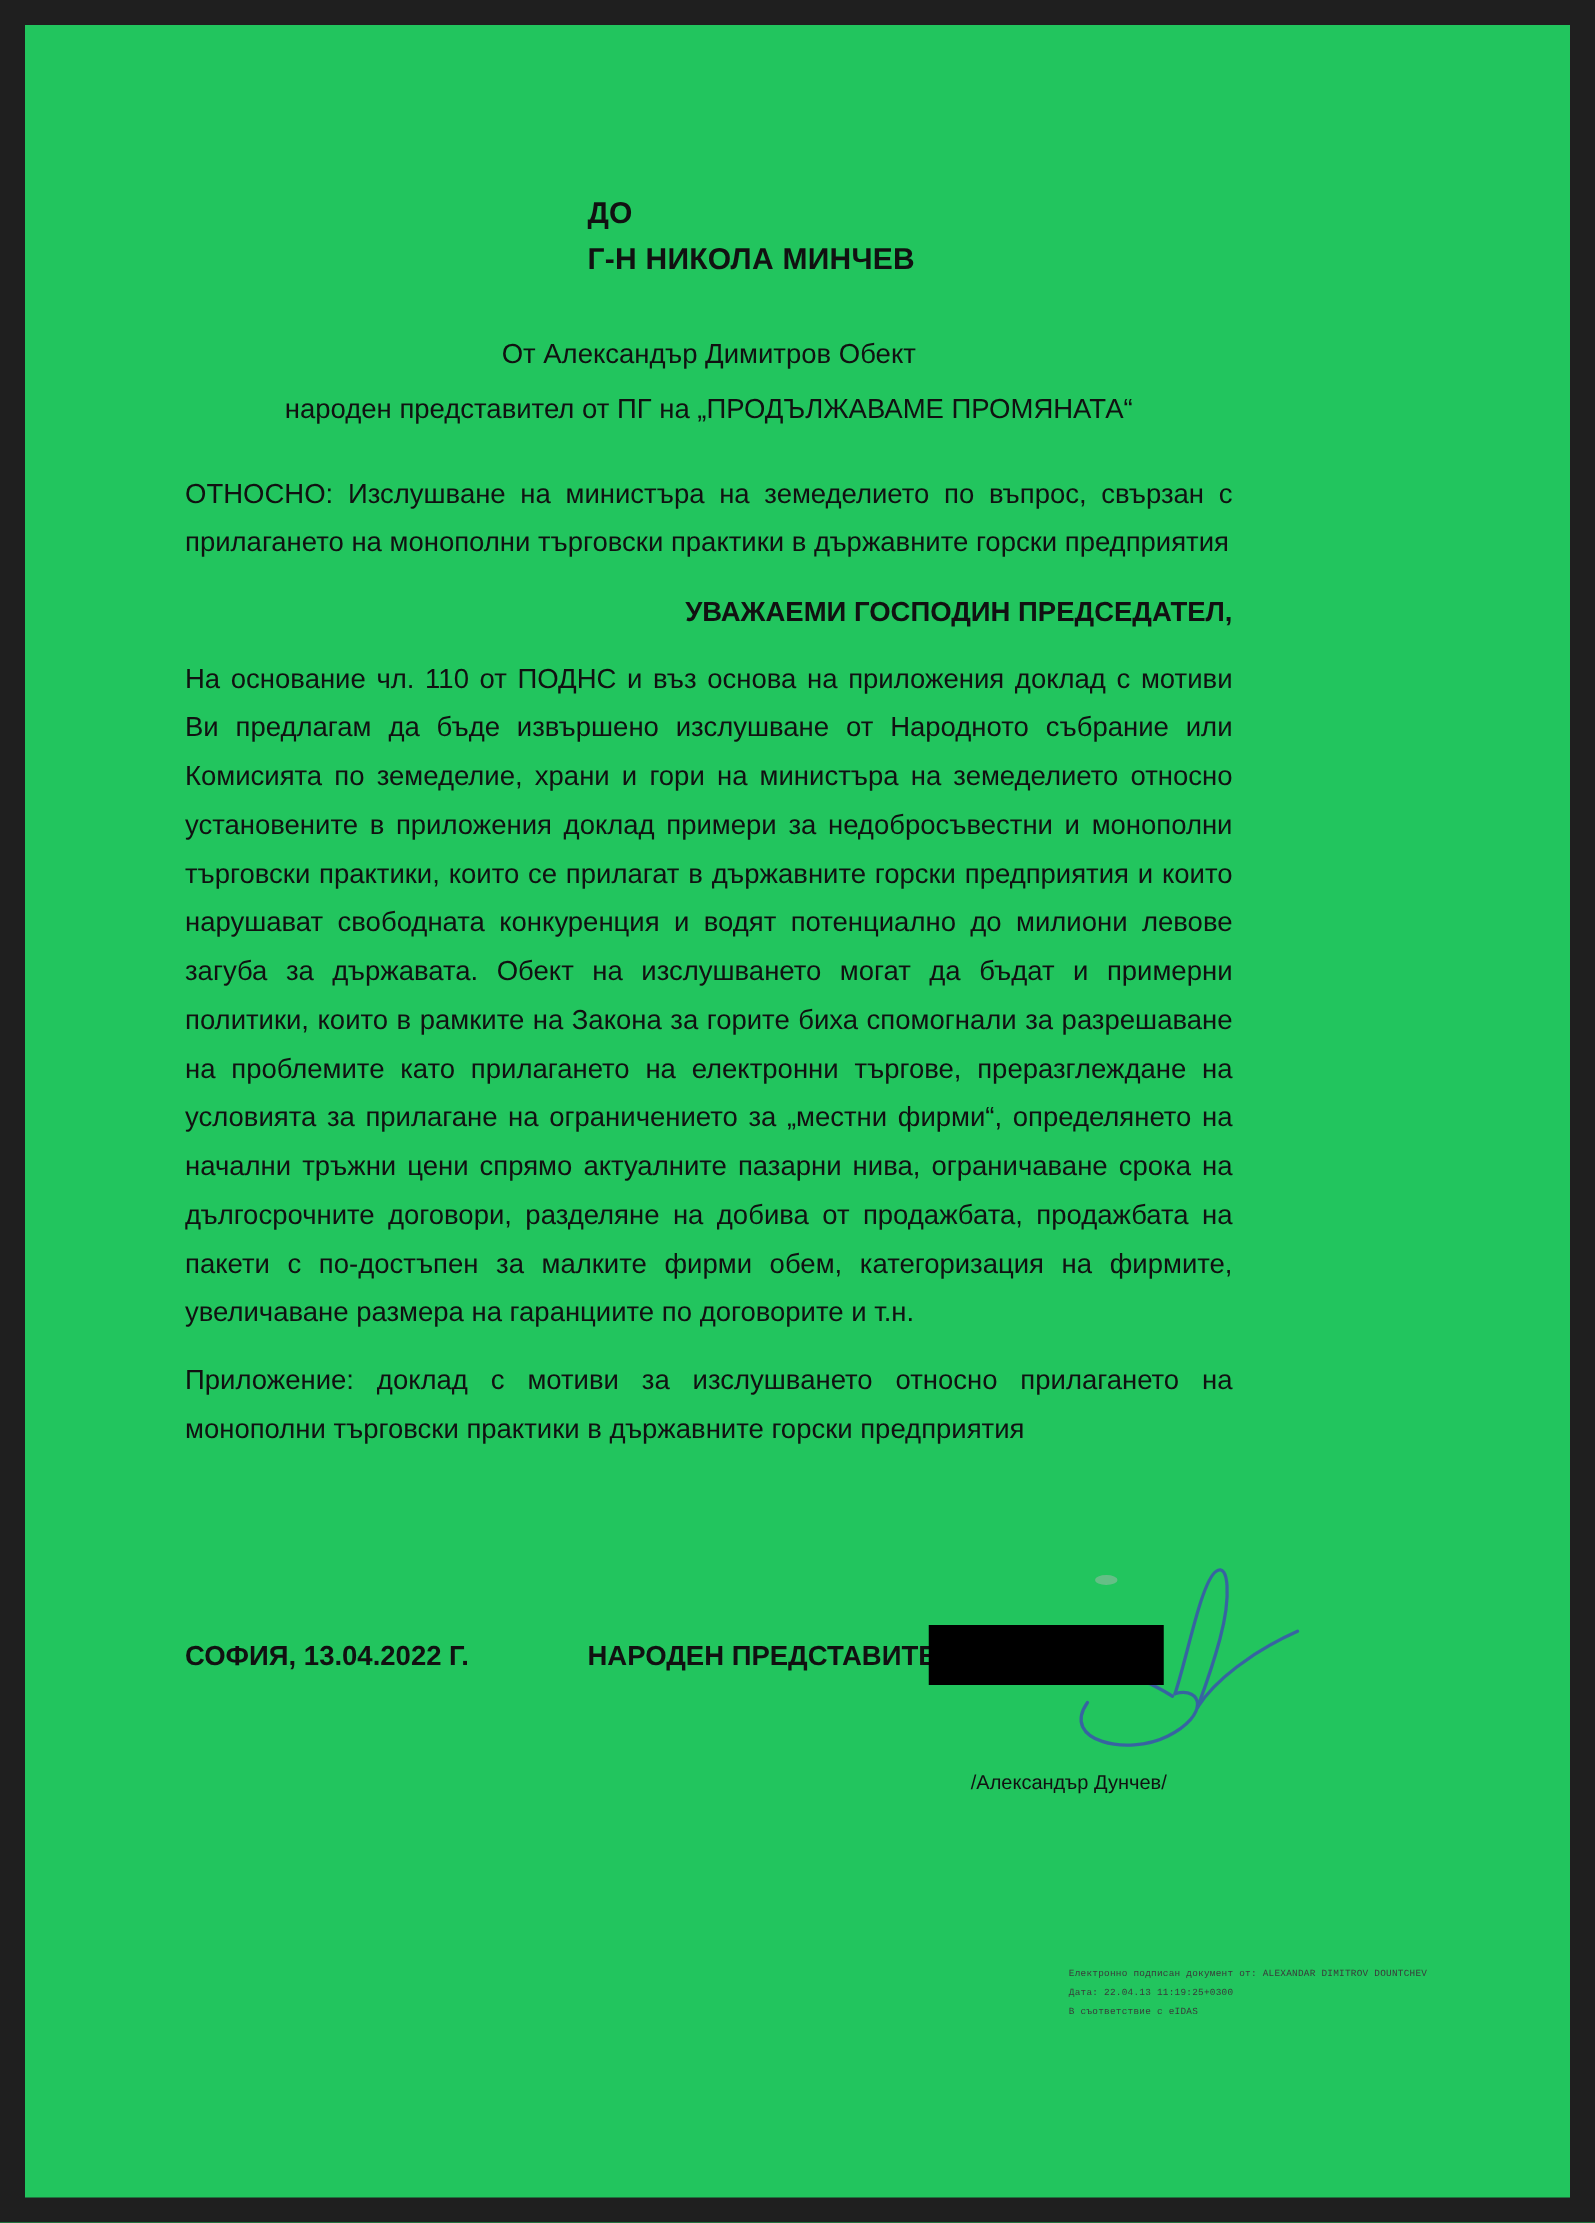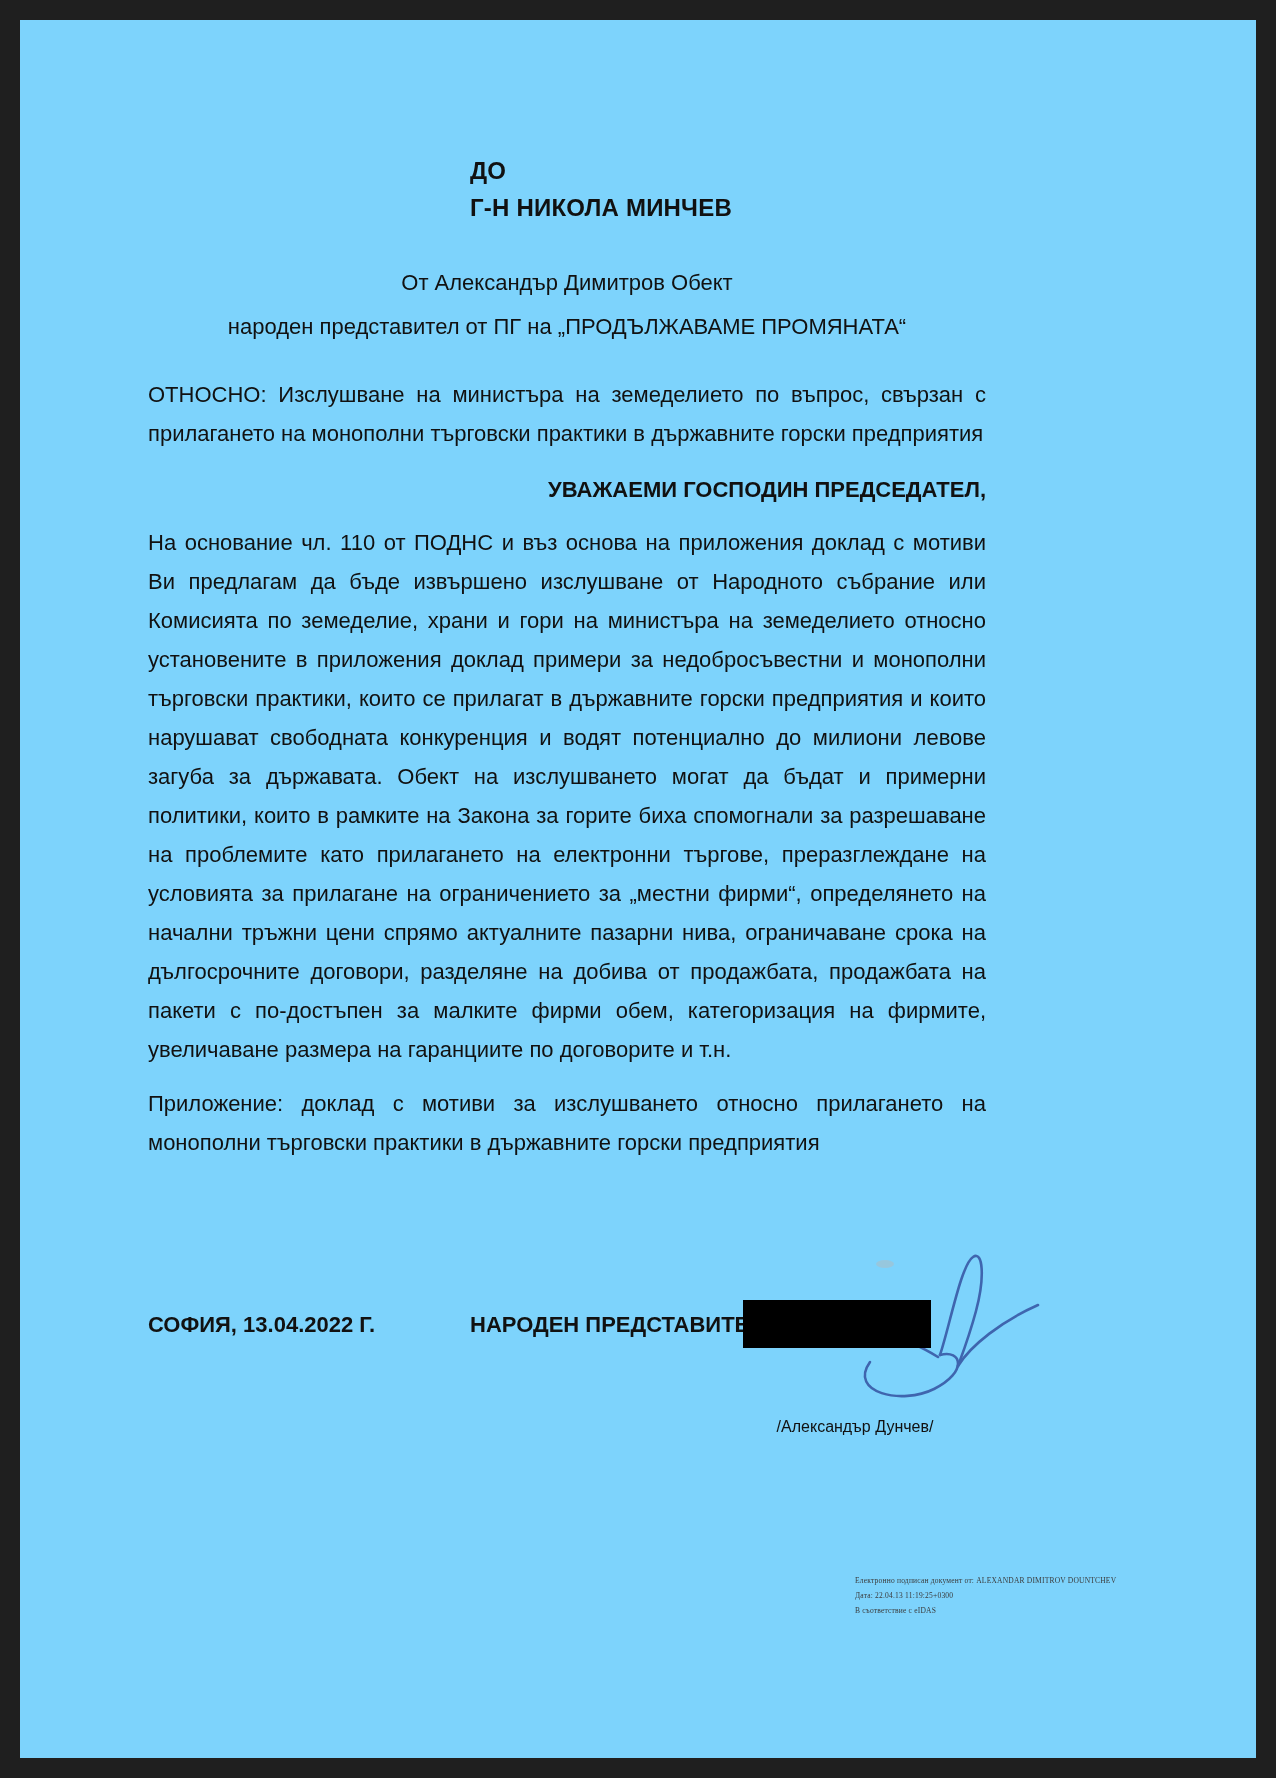--- a/index.html
+++ b/index.html
@@ -7,21 +7,21 @@
   body {
     background:#1f1f1f;
     font-family:"Liberation Sans", sans-serif;
     color:#111;
     position:relative;
     overflow:hidden;
   }
   .page {
     position:absolute; left:20px; top:20px;
     width:1236px; height:1738px;
-    background:#7dd3fc;
+    background:#22c55e;
   }
   .content { padding:0 270px 0 128px; }
 
   .recipient {
     margin-top:132px; margin-left:322px;
     font-weight:bold; font-size:24px; line-height:37px;
     letter-spacing:0.2px;
   }
   .doc-title {
     margin-top:62px;
@@ -57,21 +57,21 @@
     position:absolute; left:723px; top:1280px;
     width:188px; height:48px;
     background:#000; z-index:3;
   }
   .signer-name {
     position:absolute; left:705px; top:1398px; width:260px;
     text-align:center; font-size:16px;
   }
   .esig {
     position:absolute; left:835px; top:1553px;
-    font-family:Liberation Serif, serif;
+    font-family:Liberation Mono, monospace;
     font-size:7.5px; line-height:15px; color:#3a3a3a;
     letter-spacing:0.2px;
   }
 </style>
 </head>
 <body>
 
 <div class="page">
   <div class="content">
 

